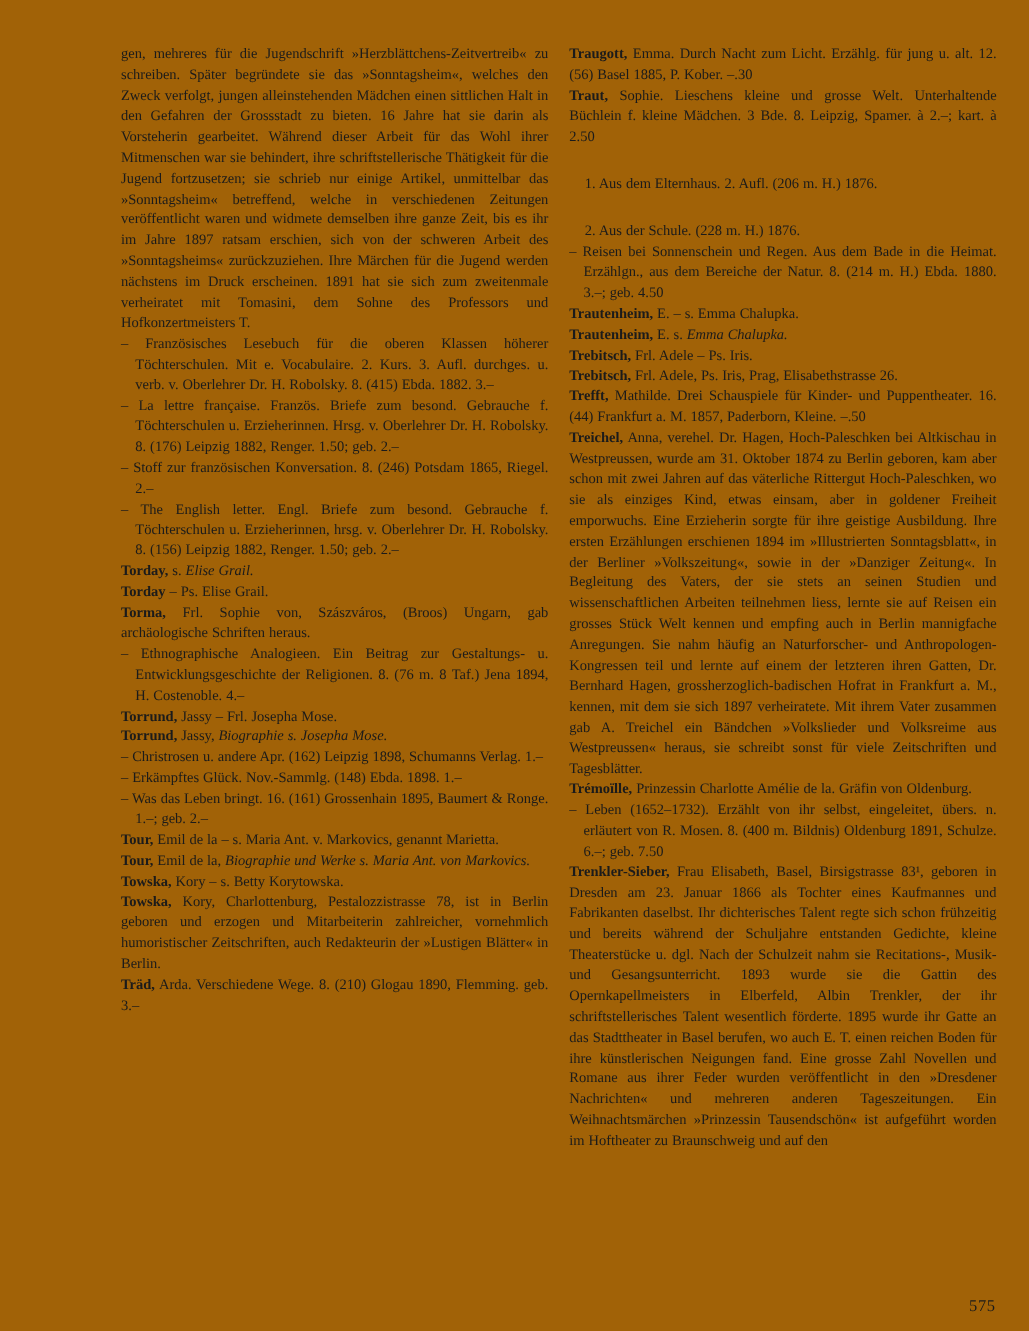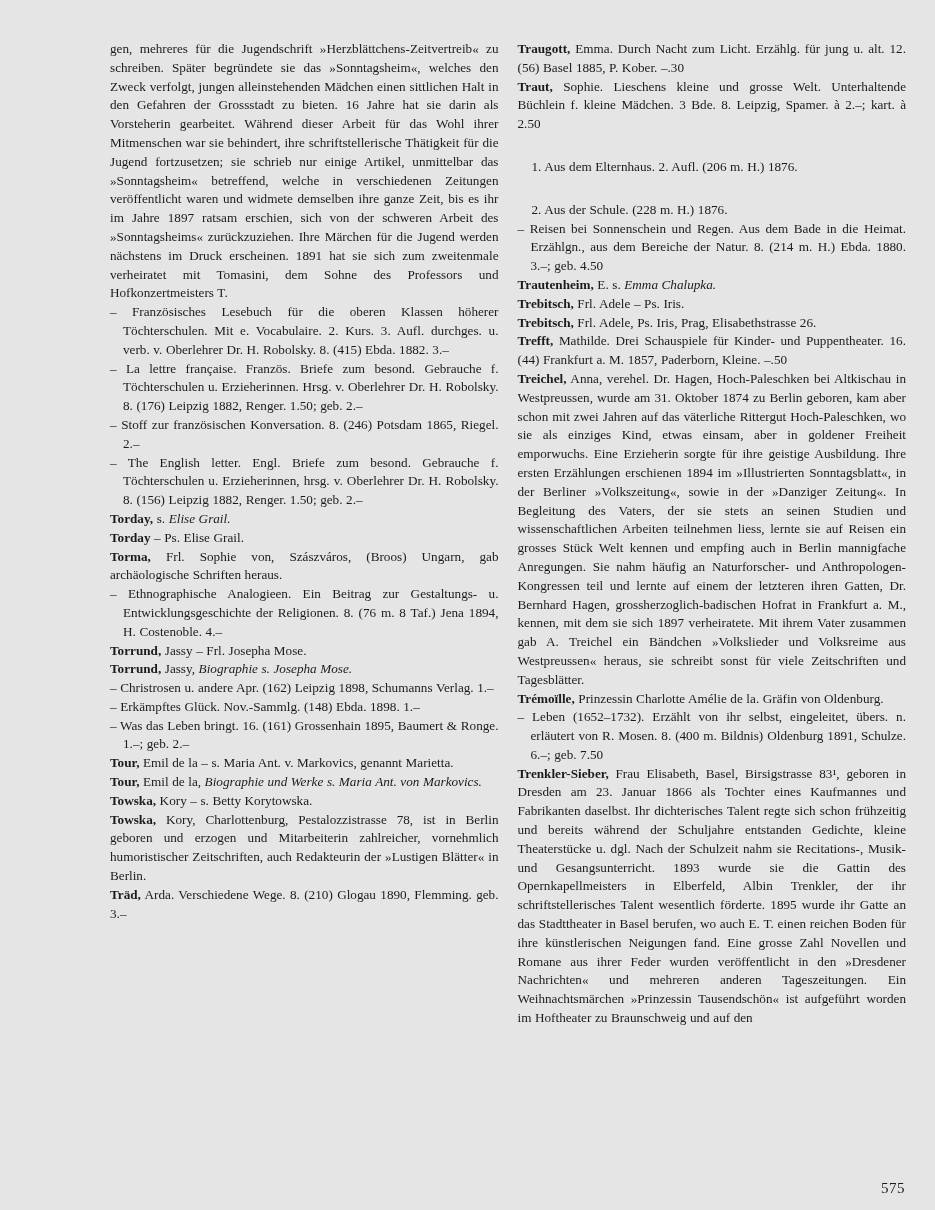--- a/index.html
+++ b/index.html
@@ -12,21 +12,21 @@
     height: 1210px;
     overflow: hidden;
     font-family: "Liberation Serif", "DejaVu Serif", serif;
     color: #1b1b1b;
   }
   .page {
     position: relative;
     width: 935px;
     height: 1210px;
     box-sizing: border-box;
-    background: #e5e5e5;
+    background: #a16207;
     padding: 40px 29px 0 110px;
   }
   .columns {
     display: flex;
     column-gap: 19px;
     align-items: flex-start;
   }
   .col {
     flex: 1 1 0;
     min-width: 0;
@@ -87,20 +87,21 @@
         <p class="block entry"><span class="hw">Towska,</span><span class="rn"> Kory – s. Betty Korytowska.</span></p>
         <p class="block entry"><span class="hw">Towska,</span><span class="rn"> Kory, Charlottenburg, Pestalozzistrasse 78, ist in Berlin geboren und erzogen und Mitarbeiterin zahlreicher, vornehmlich humoristischer Zeitschriften, auch Redakteurin der »Lustigen Blätter« in Berlin.</span></p>
         <p class="block entry"><span class="hw">Träd,</span><span class="rn"> Arda. Verschiedene Wege. 8. (210) Glogau 1890, Flemming. geb. 3.–</span></p>
       </div>
     <div class="col">
         <p class="block entry"><span class="hw">Traugott,</span><span class="rn"> Emma. Durch Nacht zum Licht. Erzählg. für jung u. alt. 12. (56) Basel 1885, P. Kober. –.30</span></p>
         <p class="block entry"><span class="hw">Traut,</span><span class="rn"> Sophie. Lieschens kleine und grosse Welt. Unterhaltende Büchlein f. kleine Mädchen. 3 Bde. 8. Leipzig, Spamer. à 2.–; kart. à 2.50</span></p>
         <p class="block list"><span class="rn">1. Aus dem Elternhaus. 2. Aufl. (206 m. H.) 1876.</span></p>
         <p class="block list"><span class="rn">2. Aus der Schule. (228 m. H.) 1876.</span></p>
         <p class="block dash"><span class="rn">– Reisen bei Sonnenschein und Regen. Aus dem Bade in die Heimat. Erzählgn., aus dem Bereiche der Natur. 8. (214 m. H.) Ebda. 1880. 3.–; geb. 4.50</span></p>
+        <p class="block entry"><span class="hw">Trautenheim,</span><span class="rn"> E. – s. Emma Chalupka.</span></p>
         <p class="block entry"><span class="hw">Trautenheim,</span><span class="rn"> E. s. </span><span class="it">Emma Chalupka.</span></p>
         <p class="block entry"><span class="hw">Trebitsch,</span><span class="rn"> Frl. Adele – Ps. Iris.</span></p>
         <p class="block entry"><span class="hw">Trebitsch,</span><span class="rn"> Frl. Adele, Ps. Iris, Prag, Elisabethstrasse 26.</span></p>
         <p class="block entry"><span class="hw">Trefft,</span><span class="rn"> Mathilde. Drei Schauspiele für Kinder- und Puppentheater. 16. (44) Frankfurt a. M. 1857, Paderborn, Kleine. –.50</span></p>
         <p class="block entry"><span class="hw">Treichel,</span><span class="rn"> Anna, verehel. Dr. Hagen, Hoch-Paleschken bei Altkischau in Westpreussen, wurde am 31. Oktober 1874 zu Berlin geboren, kam aber schon mit zwei Jahren auf das väterliche Rittergut Hoch-Paleschken, wo sie als einziges Kind, etwas einsam, aber in goldener Freiheit emporwuchs. Eine Erzieherin sorgte für ihre geistige Ausbildung. Ihre ersten Erzählungen erschienen 1894 im »Illustrierten Sonntagsblatt«, in der Berliner »Volkszeitung«, sowie in der »Danziger Zeitung«. In Begleitung des Vaters, der sie stets an seinen Studien und wissenschaftlichen Arbeiten teilnehmen liess, lernte sie auf Reisen ein grosses Stück Welt kennen und empfing auch in Berlin mannigfache Anregungen. Sie nahm häufig an Naturforscher- und Anthropologen-Kongressen teil und lernte auf einem der letzteren ihren Gatten, Dr. Bernhard Hagen, grossherzoglich-badischen Hofrat in Frankfurt a. M., kennen, mit dem sie sich 1897 verheiratete. Mit ihrem Vater zusammen gab A. Treichel ein Bändchen »Volkslieder und Volksreime aus Westpreussen« heraus, sie schreibt sonst für viele Zeitschriften und Tagesblätter.</span></p>
         <p class="block entry"><span class="hw">Trémoïlle,</span><span class="rn"> Prinzessin Charlotte Amélie de la. Gräfin von Oldenburg.</span></p>
         <p class="block dash"><span class="rn">– Leben (1652–1732). Erzählt von ihr selbst, eingeleitet, übers. n. erläutert von R. Mosen. 8. (400 m. Bildnis) Oldenburg 1891, Schulze. 6.–; geb. 7.50</span></p>
         <p class="block entry"><span class="hw">Trenkler-Sieber,</span><span class="rn"> Frau Elisabeth, Basel, Birsigstrasse 83¹, geboren in Dresden am 23. Januar 1866 als Tochter eines Kaufmannes und Fabrikanten daselbst. Ihr dichterisches Talent regte sich schon frühzeitig und bereits während der Schuljahre entstanden Gedichte, kleine Theaterstücke u. dgl. Nach der Schulzeit nahm sie Recitations-, Musik- und Gesangsunterricht. 1893 wurde sie die Gattin des Opernkapellmeisters in Elberfeld, Albin Trenkler, der ihr schriftstellerisches Talent wesentlich förderte. 1895 wurde ihr Gatte an das Stadttheater in Basel berufen, wo auch E. T. einen reichen Boden für ihre künstlerischen Neigungen fand. Eine grosse Zahl Novellen und Romane aus ihrer Feder wurden veröffentlicht in den »Dresdener Nachrichten« und mehreren anderen Tageszeitungen. Ein Weihnachtsmärchen »Prinzessin Tausendschön« ist aufgeführt worden im Hoftheater zu Braunschweig und auf den</span></p>
       </div>
   </div>

